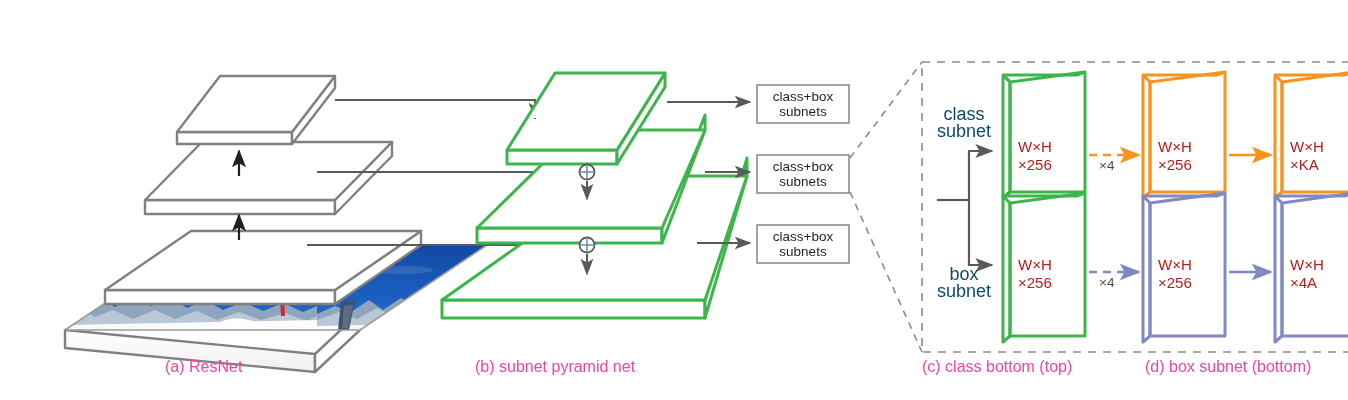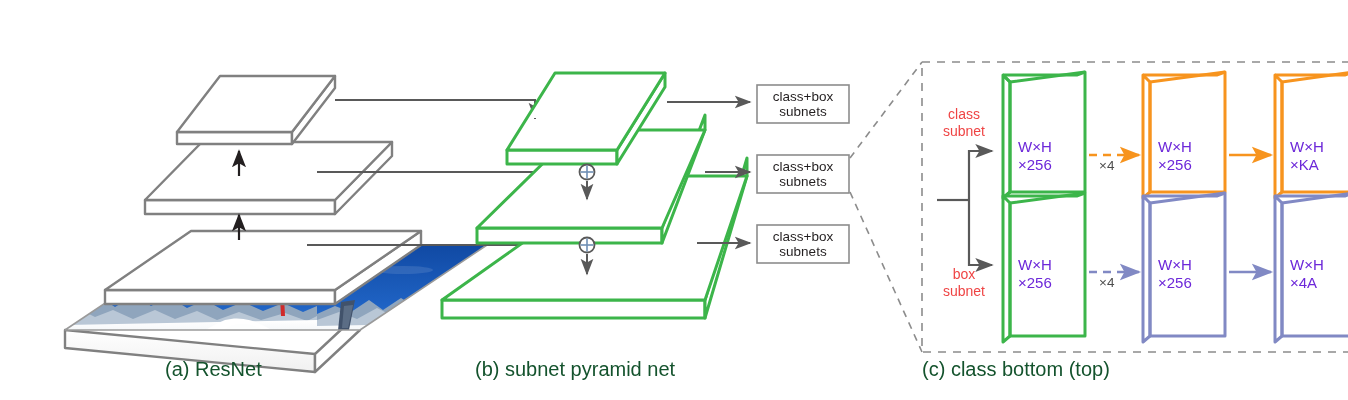--- a/index.html
+++ b/index.html
@@ -22,48 +22,48 @@
   }
   svg#canvas {
     position: absolute;
     left: 0; top: 0;
     width: 1348px;
     height: 400px;
     display: block;
   }
   .cap {
     position: absolute;
-    font-size: 20px;
-    color: #14532d;
+    font-size: 16px;
+    color: #ec4899;
     white-space: nowrap;
     font-family: "Liberation Sans", sans-serif;
   }
   .subnet-box-label {
     position: absolute;
     font-size: 13.5px;
     line-height: 15px;
     color: #231f20;
     text-align: center;
     white-space: nowrap;
     font-family: "Liberation Sans", sans-serif;
   }
   .sheet-text {
     position: absolute;
     font-size: 15px;
     line-height: 17.5px;
-    color: #6d28d9;
+    color: #b91c1c;
     text-align: left;
     white-space: nowrap;
     font-family: "Liberation Sans", sans-serif;
   }
   .small-lbl {
     position: absolute;
-    font-size: 14px;
+    font-size: 18px;
     line-height: 16.5px;
-    color: #ef4444;
+    color: #0c4a6e;
     text-align: center;
     white-space: nowrap;
     font-family: "Liberation Sans", sans-serif;
   }
   .x4-lbl {
     position: absolute;
     font-size: 13.5px;
     color: #4d4d4d;
     white-space: nowrap;
     font-family: "Liberation Sans", sans-serif;
@@ -342,14 +342,15 @@
   <div>W×H</div>
   <div>×4A</div>
 </div>
 
 <div class="x4-lbl" style="left:1082px; top:158px;">×4</div>
 <div class="x4-lbl" style="left:1082px; top:275px;">×4</div>
 
 <div class="cap" style="left:148px; top:358px;">(a) ResNet</div>
 <div class="cap" style="left:458px; top:358px;">(b) subnet pyramid net</div>
 <div class="cap" style="left:905px; top:358px;">(c) class bottom (top)</div>
+<div class="cap" style="left:1128px; top:358px;">(d) box subnet (bottom)</div>
 
 </div>
 
 </body></html>

